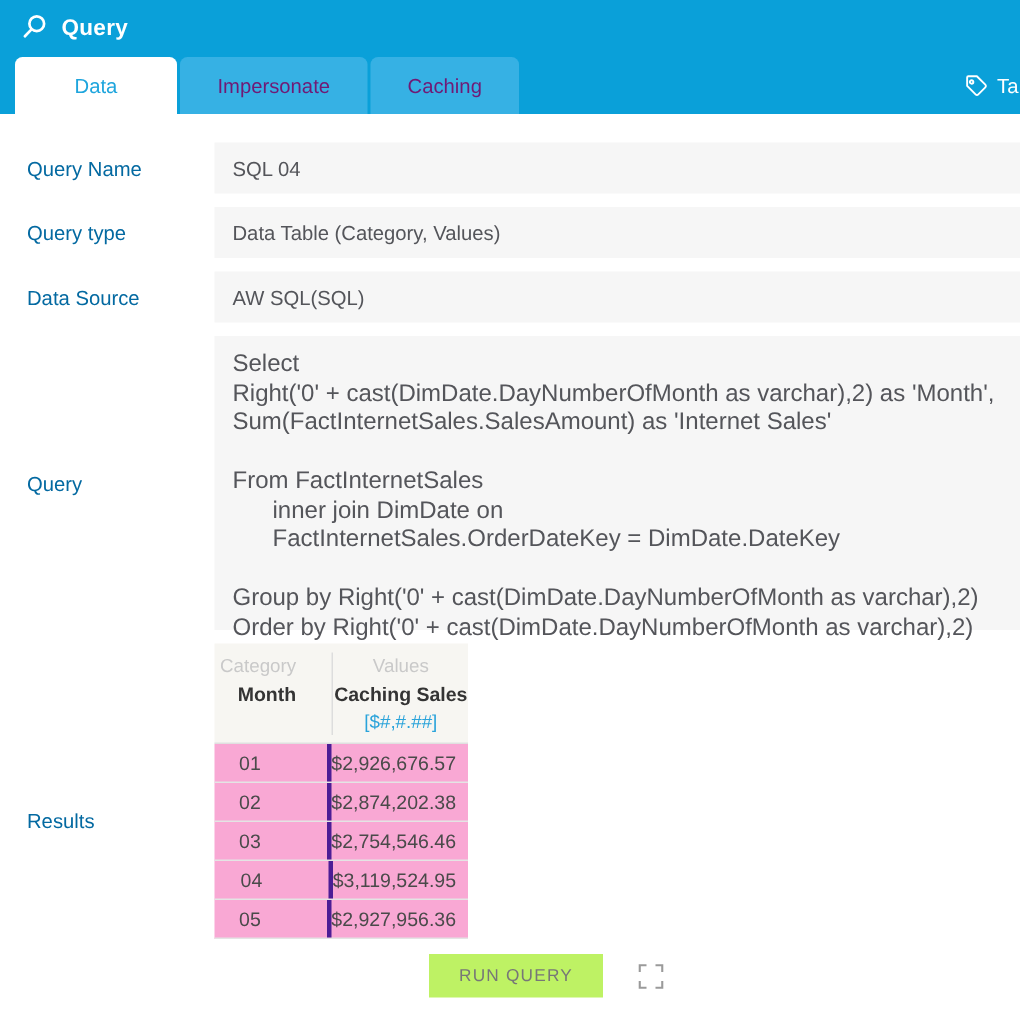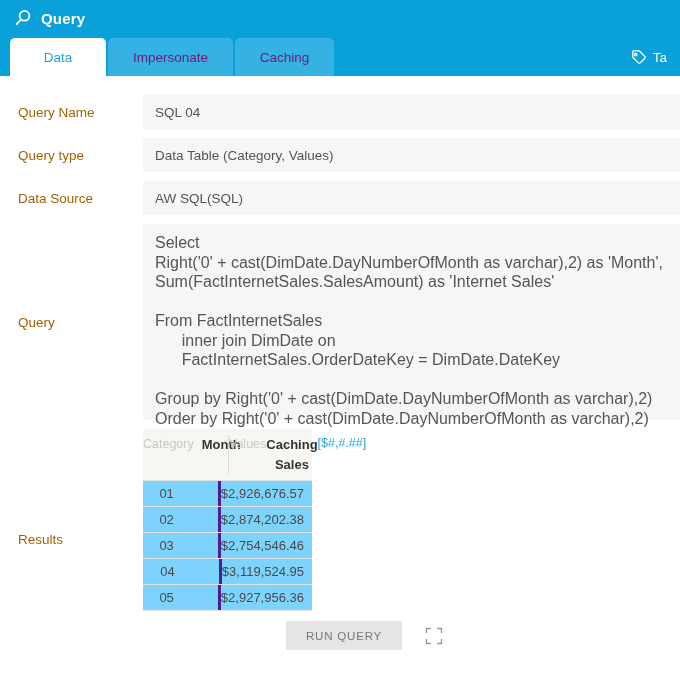--- a/index.html
+++ b/index.html
@@ -18,67 +18,67 @@
   .tabbar {
     height:40px; background:#0aa0d9; display:flex; align-items:flex-end;
     padding-left:10px; position:relative;
   }
   .tab {
     height:38px; display:flex; align-items:center; justify-content:center;
     font-size:13.5px; color:#701a75; background:#36b1e4;
     border-radius:5px 5px 0 0; margin-right:2px; cursor:pointer;
   }
   .tab.active { background:#fff; color:#1ea5dd; }
-  .tab-data { width:96px; }
+  .tab-data { width:108px; }
   .tab-impersonate { width:125px; }
   .tab-caching { width:99px;text-align:right; }
   .tags {
     position:absolute; right:0; bottom:10px; display:flex; align-items:center;
-    color:#fff; font-size:13.5px; padding-right:13px; cursor:pointer;
+    color:#fff; font-size:13.5px; padding-right:1px; cursor:pointer;
   }
   .tags .icon { display:flex; margin-right:6px; }
 
   
   main { padding-top:19px; }
   .form-row { display:flex; align-items:center; margin-bottom:9px; }
   .form-label {
     width:143px; flex:0 0 143px; padding-left:18px;
-    color:#a16207; font-size:13.5px;
+    color:#0369a1; font-size:13.5px;
   }
   .form-field {
     flex:1; background:#f6f6f6; color:#54555a; font-size:13.5px;
     min-height:34px; display:flex; align-items:center; padding:6px 12px;
   }
   .form-field.sql {
     height:196px; align-items:flex-start; padding-top:9px;
     white-space:pre-wrap; line-height:19.5px; font-size:16px; display:block;
   }
 
   
   .results-wrap { flex:1; background:transparent; padding:0; min-height:0; display:block; }
   .rtable { width:169px; font-size:13px; color:#4a4a4a; }
   .thead { display:flex; background:#f7f6f2; border-bottom:1px solid #e0e0e0; padding:6px 0 5px; }
-  .th { display:flex; flex-direction:row; }
+  .th { display:flex; flex-direction:column; }
   .th.cat { width:69px; }
   .th.val { width:100px; border-left:1px solid #ddd;margin-left:16px; }
   .th .group { font-size:12.5px; color:#c9c9c9; line-height:18px; }
   .th .col   { font-size:13px; color:#343434; font-weight:bold; line-height:20px; }
   .th .fmt   { font-size:12.5px; color:#2aa3da; line-height:17px; text-align:center; }
   .th.cat .group, .th.cat .col { text-align:right; padding-right:8px; }
   .th.val .group { text-align:center; }
   .th.val .col { text-align:center; }
-  .tr { display:flex; border-bottom:1px solid #e4e4e4; background:#7dd3fc;gap:36px; }
+  .tr { display:flex; border-bottom:1px solid #e4e4e4; background:#f9a8d4;gap:36px; }
   .td { height:25px; line-height:25px; text-align:right; padding-right:8px; }
   .td.cat { width:69px; }
   .td.val { width:100px; border-left:3px solid #4c1d95; }
 
   
   .actions { display:flex; align-items:center; margin:10px 0 0 143px; }
   .run-btn {
-    width:116px; height:29px; background:#e5e5e5; border:none; cursor:pointer;
+    width:116px; height:29px; background:#bef264; border:none; cursor:pointer;
     color:#777; font-size:11.5px; letter-spacing:.8px;
     font-family:"Liberation Sans", sans-serif;
   }
   .expand { margin-left:23px; display:flex; cursor:pointer; }
 </style>
 </head>
 <body>
 
 <header class="titlebar">
   <span class="icon">

